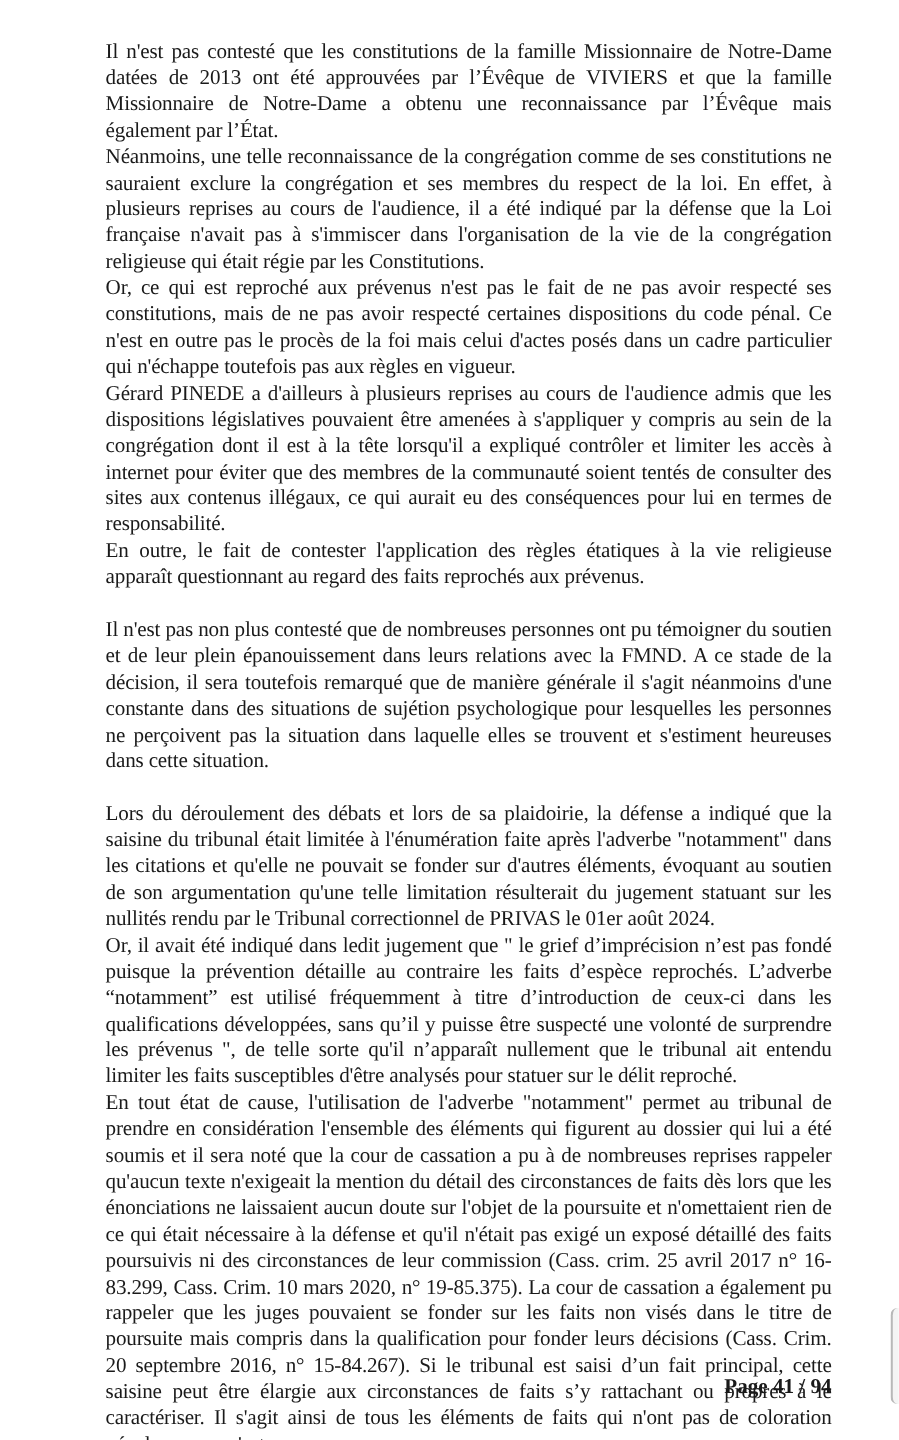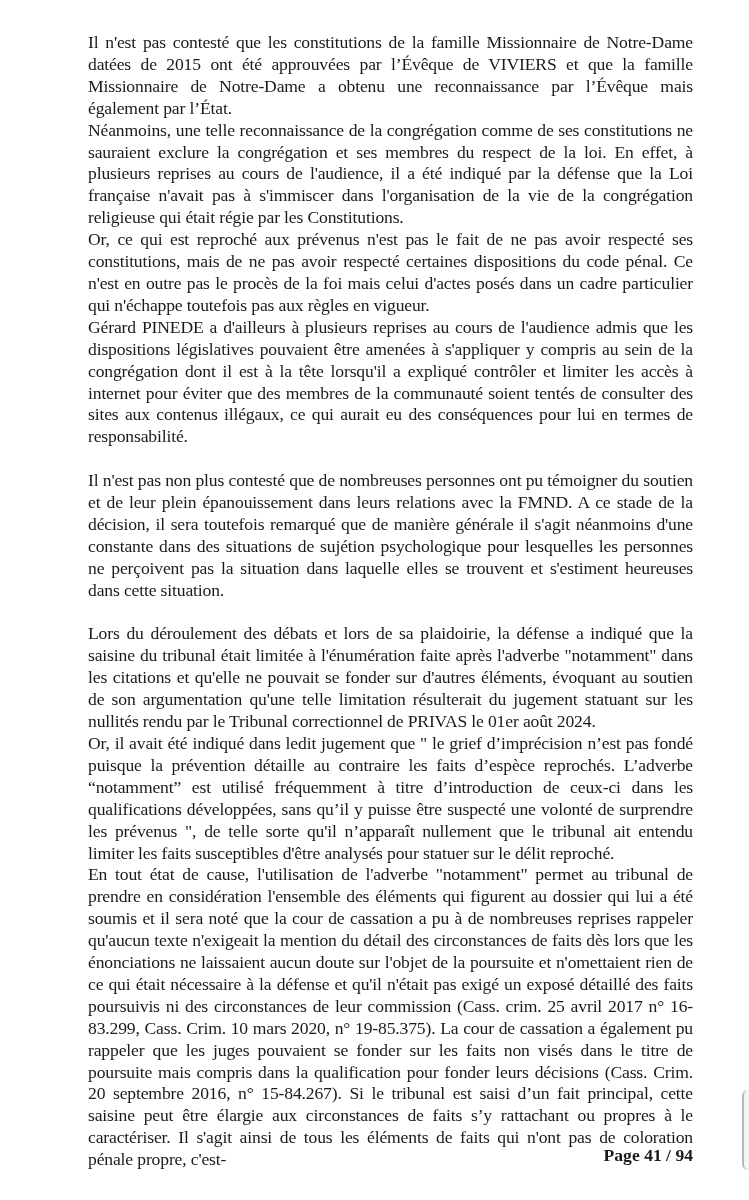--- a/index.html
+++ b/index.html
@@ -50,24 +50,25 @@
       height: 80px;
       border-left: 2px solid #b8b8b8;
       border-radius: 6px 0 0 6px;
       background: #f4f4f4;
     }
   </style>
 </head>
 <body>
 
 <div class="page">
-  <p class="para">Il n'est pas contesté que les constitutions de la famille Missionnaire de Notre-Dame datées de 2015 ont été approuvées par l’Évêque de VIVIERS et que la famille Missionnaire de Notre-Dame a obtenu une reconnaissance par l’Évêque mais également par l’État.</p>
+  <p class="para">Il n'est pas contesté que les constitutions de la famille Missionnaire de Notre-Dame datées de 2013 ont été approuvées par l’Évêque de VIVIERS et que la famille Missionnaire de Notre-Dame a obtenu une reconnaissance par l’Évêque mais également par l’État.</p>
   <p class="para">Néanmoins, une telle reconnaissance de la congrégation comme de ses constitutions ne sauraient exclure la congrégation et ses membres du respect de la loi. En effet, à plusieurs reprises au cours de l'audience, il a été indiqué par la défense que la Loi française n'avait pas à s'immiscer dans l'organisation de la vie de la congrégation religieuse qui était régie par les Constitutions.</p>
   <p class="para">Or, ce qui est reproché aux prévenus n'est pas le fait de ne pas avoir respecté ses constitutions, mais de ne pas avoir respecté certaines dispositions du code pénal. Ce n'est en outre pas le procès de la foi mais celui d'actes posés dans un cadre particulier qui n'échappe toutefois pas aux règles en vigueur.</p>
   <p class="para">Gérard PINEDE a d'ailleurs à plusieurs reprises au cours de l'audience admis que les dispositions législatives pouvaient être amenées à s'appliquer y compris au sein de la congrégation dont il est à la tête lorsqu'il a expliqué contrôler et limiter les accès à internet pour éviter que des membres de la communauté soient tentés de consulter des sites aux contenus illégaux, ce qui aurait eu des conséquences pour lui en termes de responsabilité.</p>
+  <p class="para">En outre, le fait de contester l'application des règles étatiques à la vie religieuse apparaît questionnant au regard des faits reprochés aux prévenus.</p>
   <div class="gap"></div>
   <p class="para">Il n'est pas non plus contesté que de nombreuses personnes ont pu témoigner du soutien et de leur plein épanouissement dans leurs relations avec la FMND. A ce stade de la décision, il sera toutefois remarqué que de manière générale il s'agit néanmoins d'une constante dans des situations de sujétion psychologique pour lesquelles les personnes ne perçoivent pas la situation dans laquelle elles se trouvent et s'estiment heureuses dans cette situation.</p>
   <div class="gap"></div>
   <p class="para">Lors du déroulement des débats et lors de sa plaidoirie, la défense a indiqué que la saisine du tribunal était limitée à l'énumération faite après l'adverbe "notamment" dans les citations et qu'elle ne pouvait se fonder sur d'autres éléments, évoquant au soutien de son argumentation qu'une telle limitation résulterait du jugement statuant sur les nullités rendu par le Tribunal correctionnel de PRIVAS le 01er août 2024.</p>
   <p class="para"><span>Or, il avait été indiqué dans ledit jugement que " </span><span class="it">le grief d’imprécision n’est pas fondé puisque la prévention détaille au contraire les faits d’espèce reprochés. L’adverbe “notamment” est utilisé fréquemment à titre d’introduction de ceux-ci dans les qualifications développées, sans qu’il y puisse être suspecté une volonté de surprendre les prévenus</span><span> ", de telle sorte qu'il n’apparaît nullement que le tribunal ait entendu limiter les faits susceptibles d'être analysés pour statuer sur le délit reproché.</span></p>
   <p class="para">En tout état de cause, l'utilisation de l'adverbe "notamment" permet au tribunal de prendre en considération l'ensemble des éléments qui figurent au dossier qui lui a été soumis et il sera noté que la cour de cassation a pu à de nombreuses reprises rappeler qu'aucun texte n'exigeait la mention du détail des circonstances de faits dès lors que les énonciations ne laissaient aucun doute sur l'objet de la poursuite et n'omettaient rien de ce qui était nécessaire à la défense et qu'il n'était pas exigé un exposé détaillé des faits poursuivis ni des circonstances de leur commission (Cass. crim. 25 avril 2017 n° 16-83.299, Cass. Crim. 10 mars 2020, n° 19-85.375). La cour de cassation a également pu rappeler que les juges pouvaient se fonder sur les faits non visés dans le titre de poursuite mais compris dans la qualification pour fonder leurs décisions (Cass. Crim. 20 septembre 2016, n° 15-84.267). Si le tribunal est saisi d’un fait principal, cette saisine peut être élargie aux circonstances de faits s’y rattachant ou propres à le caractériser. Il s'agit ainsi de tous les éléments de faits qui n'ont pas de coloration pénale propre, c'est-</p>
 </div>
 
 <div class="footer">Page 41 / 94</div>
 

